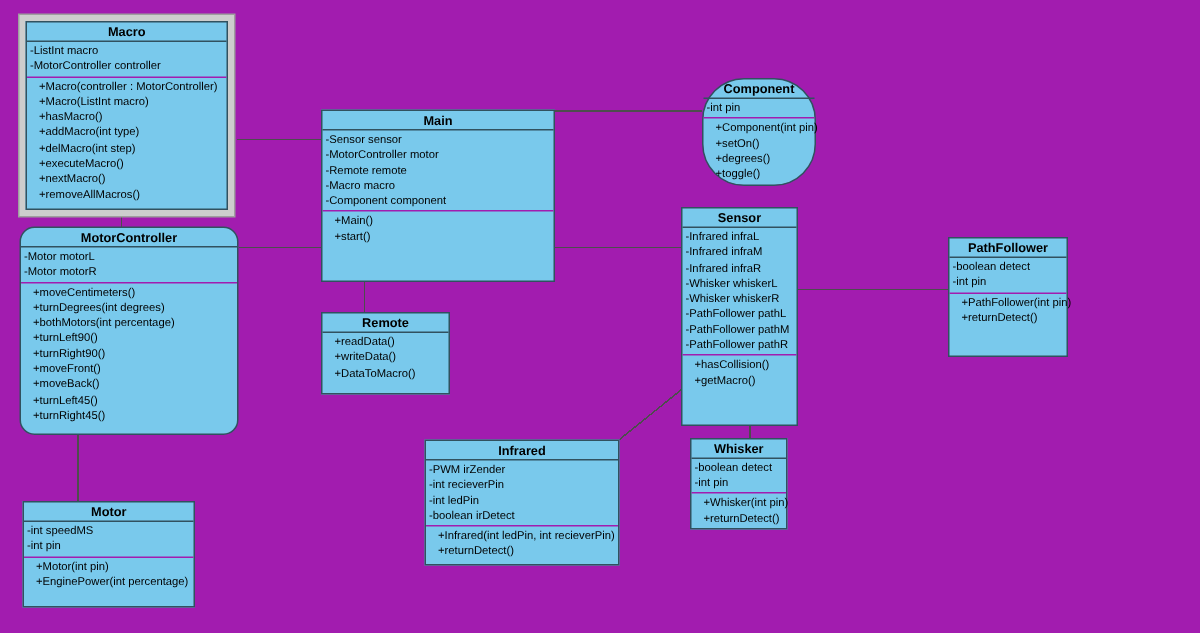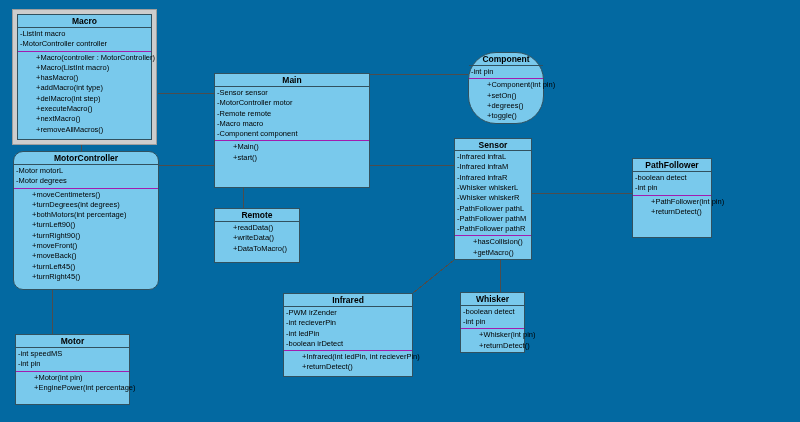--- a/index.html
+++ b/index.html
@@ -12,29 +12,29 @@
     position:absolute;background:#79C9EC;border:1px solid #31515F;
     box-sizing:border-box;display:flex;flex-direction:column;
     font-size:7.5px;color:#000;cursor:default;
   }
   .uml-title{
     font-weight:bold;font-size:8.5px;text-align:center;
     border-bottom:1px solid #31515F;height:13px;line-height:12px;
     box-sizing:border-box;white-space:nowrap;overflow:hidden;
   }
   .uml-attrs{border-bottom:1px solid #a21caf;padding:1px 2px;}
-  .uml-methods{flex:1;padding:1px 18px;}
+  .uml-methods{flex:1;padding:1px 8px;}
   .line{line-height:10.3px;white-space:nowrap;}
   .u{}
   .selected{box-shadow:0 0 0 4px #cdcdcd,0 0 0 5px #9e9e9e;}
 </style>
 </head>
 <body>
 
-<div id="canvas" style="background: #0369a1;">
+<div id="canvas" style="background: #a21caf;">
   <svg id="connector-lines" xmlns="http://www.w3.org/2000/svg" width="800" height="422">
       <line x1="158" y1="93" x2="214" y2="93" stroke="#4d4d4d" stroke-width="1" shape-rendering="crispEdges"></line>
       <line x1="81" y1="140" x2="81" y2="151" stroke="#4d4d4d" stroke-width="1" shape-rendering="crispEdges"></line>
       <line x1="159" y1="165" x2="214" y2="165" stroke="#4d4d4d" stroke-width="1" shape-rendering="crispEdges"></line>
       <line x1="52" y1="290" x2="52" y2="334" stroke="#4d4d4d" stroke-width="1" shape-rendering="crispEdges"></line>
       <line x1="243" y1="188" x2="243" y2="208" stroke="#4d4d4d" stroke-width="1" shape-rendering="crispEdges"></line>
       <line x1="370" y1="74" x2="468" y2="74" stroke="#4d4d4d" stroke-width="1" shape-rendering="crispEdges"></line>
       <line x1="370" y1="165" x2="454" y2="165" stroke="#4d4d4d" stroke-width="1" shape-rendering="crispEdges"></line>
       <line x1="532" y1="193" x2="632" y2="193" stroke="#4d4d4d" stroke-width="1" shape-rendering="crispEdges"></line>
       <line x1="500" y1="260" x2="500" y2="292" stroke="#4d4d4d" stroke-width="1" shape-rendering="crispEdges"></line>
@@ -54,21 +54,21 @@
         <div class="line">+delMacro(int step)</div>
         <div class="line">+executeMacro()</div>
         <div class="line">+nextMacro()</div>
         <div class="line">+removeAllMacros()</div>
       </div>
   </div>
     <div class="uml-class" style="left: 13px; top: 151px; width: 146px; height: 139px; border-radius: 10px;">
     <div class="uml-title">MotorController</div>
     <div class="uml-attrs">
         <div class="line">-Motor motorL</div>
-        <div class="line">-Motor degrees</div>
+        <div class="line">-Motor motorR</div>
       </div>
     <div class="uml-methods">
         <div class="line">+moveCentimeters()</div>
         <div class="line">+turnDegrees(int degrees)</div>
         <div class="line">+bothMotors(int percentage)</div>
         <div class="line">+turnLeft90()</div>
         <div class="line">+turnRight90()</div>
         <div class="line">+moveFront()</div>
         <div class="line">+moveBack()</div>
         <div class="line">+turnLeft45()</div>
@@ -114,21 +114,21 @@
     <div class="uml-attrs">
         <div class="line">-int pin</div>
       </div>
     <div class="uml-methods">
         <div class="line">+Component(int pin)</div>
         <div class="line">+setOn()</div>
         <div class="line">+degrees()</div>
         <div class="line">+toggle()</div>
       </div>
   </div>
-    <div class="uml-class" style="left: 454px; top: 138px; width: 78px; height: 122px;">
+    <div class="uml-class" style="left: 454px; top: 138px; width: 78px; height: 146px;">
     <div class="uml-title">Sensor</div>
     <div class="uml-attrs">
         <div class="line">-Infrared infraL</div>
         <div class="line">-Infrared infraM</div>
         <div class="line">-Infrared infraR</div>
         <div class="line">-Whisker whiskerL</div>
         <div class="line">-Whisker whiskerR</div>
         <div class="line">-PathFollower pathL</div>
         <div class="line">-PathFollower pathM</div>
         <div class="line">-PathFollower pathR</div>

